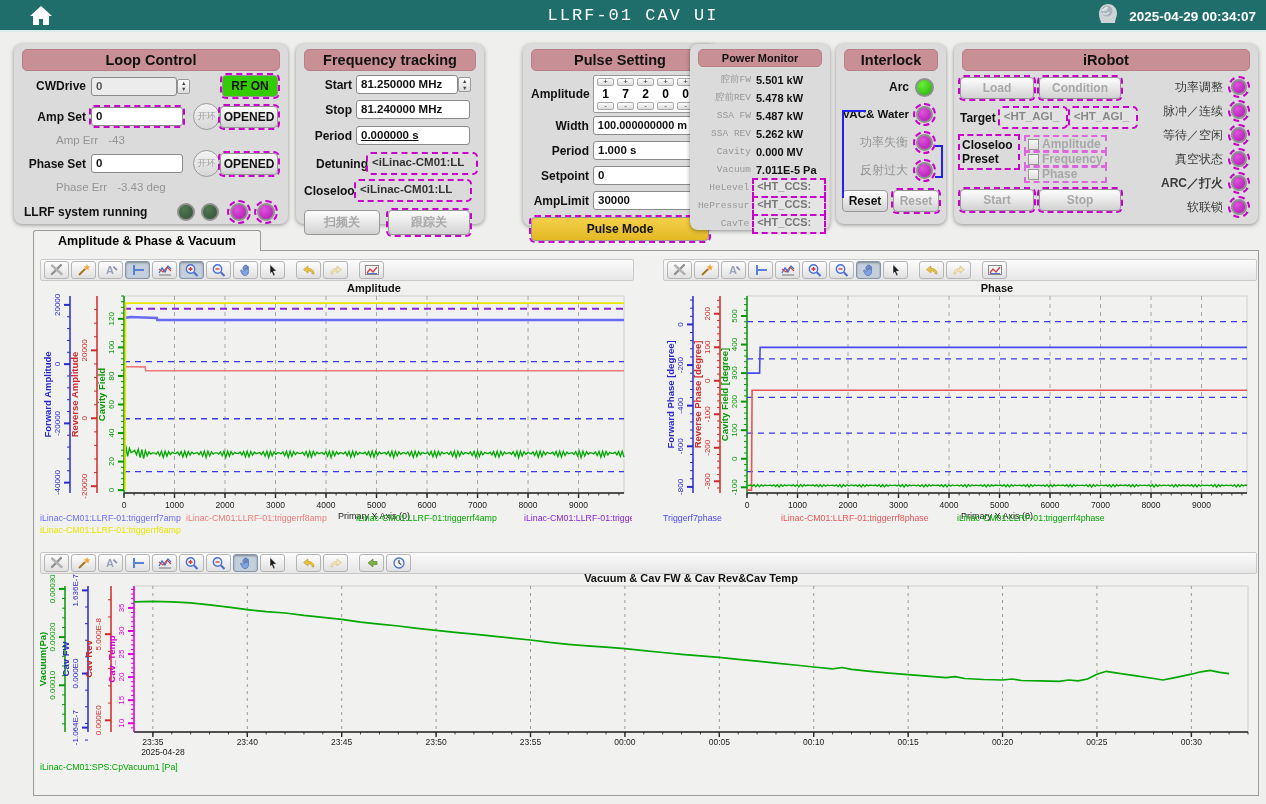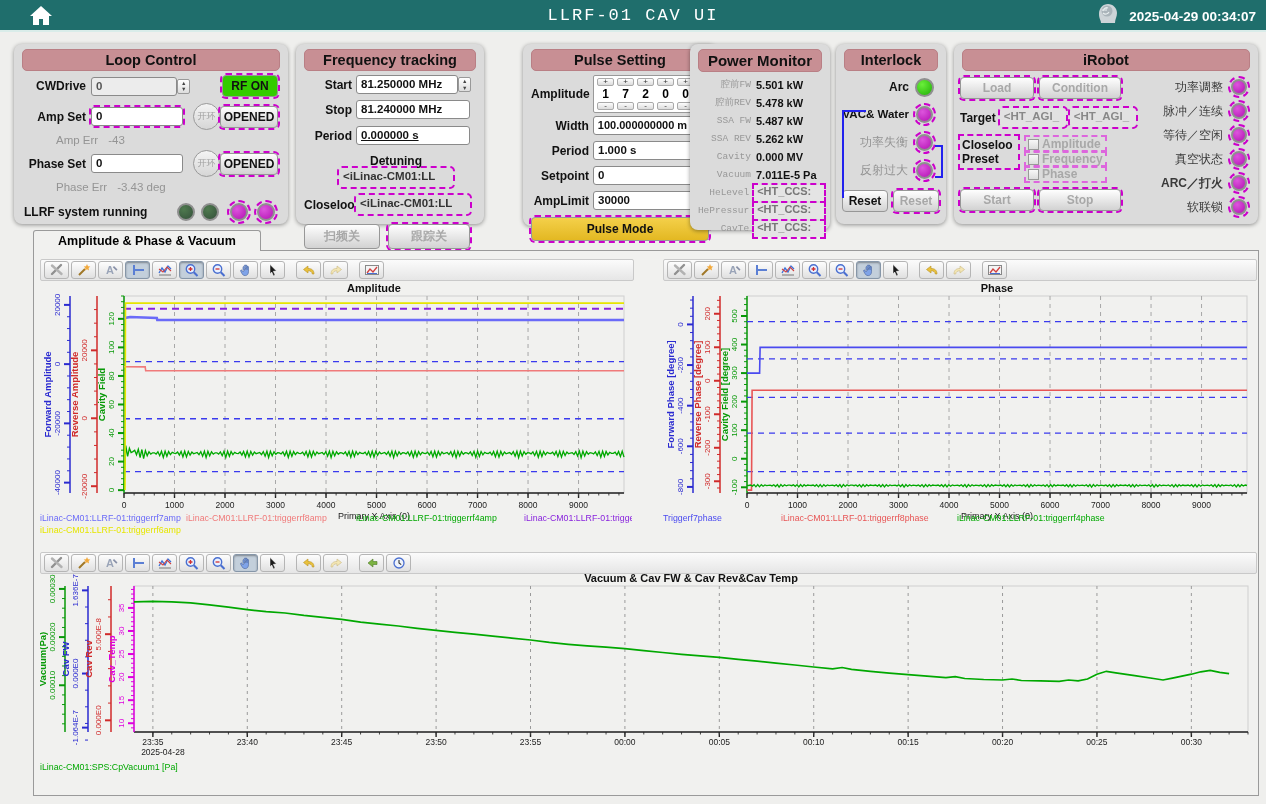--- a/index.html
+++ b/index.html
@@ -161,21 +161,21 @@
         </div>
     </div>
     <div class="row" style="margin:6px 8px 0 8px;">
       <span class="lbl" style="width:48px;text-align:right;margin-right:4px;">Stop</span>
       <div class="field" style="width:114px;">81.240000 MHz</div>
     </div>
     <div class="row" style="margin:7px 8px 0 8px;">
       <span class="lbl" style="width:48px;text-align:right;margin-right:4px;">Period</span>
       <div class="field" style="width:114px;text-decoration:underline;">0.000000 s</div>
     </div>
-    <div class="row" style="margin:9px 8px 0 20px;flex-direction:column;">
+    <div class="row" style="margin:9px 8px 0 20px;">
       <span class="lbl" style="width:48px;text-align:right;margin-right:4px;">Detuning</span>
       <div class="field dashed" style="width:114px;background:#dbdbdb;border:none;color:#333;">&lt;iLinac-CM01:LL</div>
     </div>
     <div class="row" style="margin:8px 8px 0 8px;">
       <span class="lbl" style="width:48px;text-align:right;margin-right:4px;">Closeloo</span>
       <div class="field dashed" style="width:114px;background:#dbdbdb;border:none;color:#333;">&lt;iLinac-CM01:LL</div>
     </div>
     <div class="row" style="margin:10px 8px 0 8px;gap:8px;">
       <div class="btn dis" style="width:76px;padding:3px 0;">扫频关</div>
       <div class="btn dis dashed" style="width:82px;padding:3px 0;">跟踪关</div>
@@ -231,21 +231,21 @@
       <div class="field" style="width:114px;">0</div>
     </div>
     <div class="row" style="margin:6px 8px 0 8px;">
       <span class="lbl" style="width:58px;text-align:right;margin-right:4px;">AmpLimit</span>
       <div class="field" style="width:114px;">30000</div>
     </div>
     <div class="btn dashed" style="margin:7px 8px 0 8px;background:linear-gradient(#f4d04a,#e3b822);padding:4px 0;">Pulse Mode</div>
   </div>
 
   <div class="panel" id="p-power" style="left:690px;top:44px;width:140px;height:186px;">
-    <div class="phead" style="font-size:15px;">Power Monitor</div>
+    <div class="phead" style="font-size:11px;">Power Monitor</div>
     <div class="pm-row">
         <span class="pm-lbl">腔前FW</span>
         <span class="pm-val">5.501 kW</span>
       </div>
     <div class="pm-row">
         <span class="pm-lbl">腔前REV</span>
         <span class="pm-val">5.478 kW</span>
       </div>
     <div class="pm-row">
         <span class="pm-lbl">SSA FW</span>

